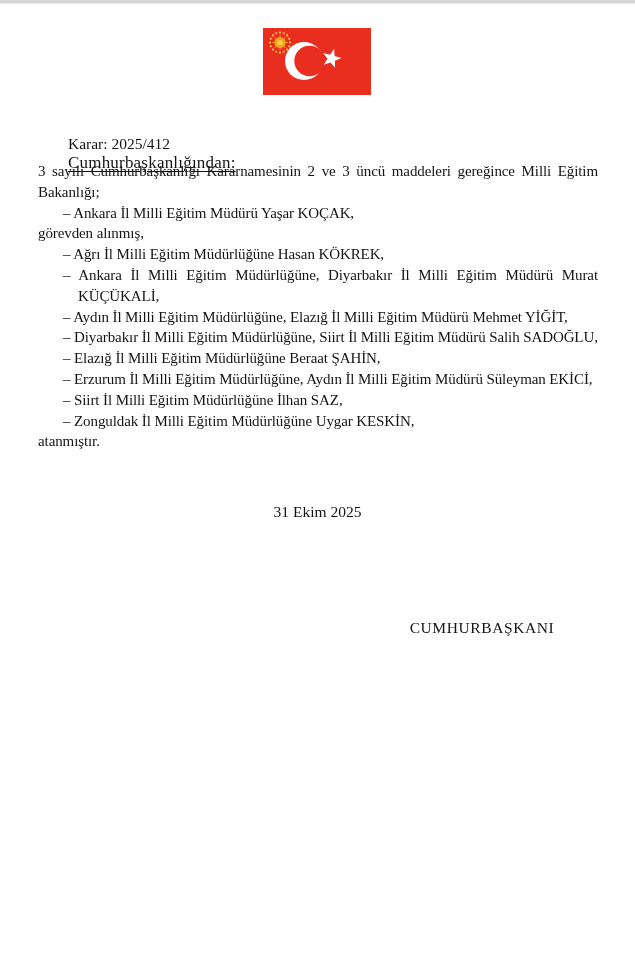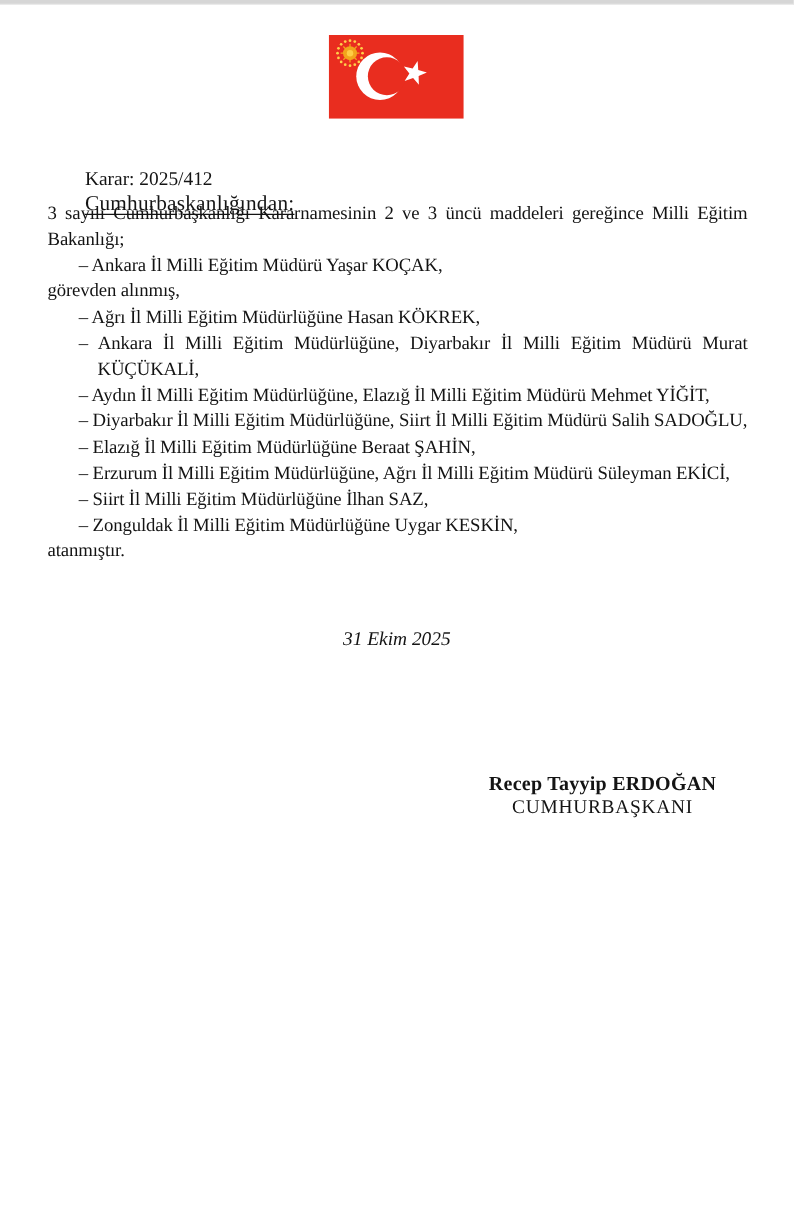--- a/index.html
+++ b/index.html
@@ -32,21 +32,21 @@
   .body {
     position: absolute; left: 38px; top: 161px; width: 560px;
     font-size: 15px; line-height: 20.8px;
     text-align: justify; letter-spacing: -0.1px;
   }
   .body p { margin: 0; }
   .body .item { padding-left: 40px; text-indent: -15px; }
   .body .nw { white-space: nowrap; }
   .date {
     position: absolute; top: 503px; left: 0; width: 635px;
-    text-align: center; font-size: 15.5px; font-style: italic;
+    text-align: center; font-size: 15.5px;
   }
   .sig {
     position: absolute; top: 619px; left: 332px; width: 300px;
     text-align: center;
   }
   .sig-name { font-size: 16px; font-weight: bold; letter-spacing: 0.2px; }
   .sig-title { font-size: 15.5px; margin-top: 0; letter-spacing: 0.6px; }
 </style>
 </head>
 <body>
@@ -99,26 +99,25 @@
 
   <div class="body">
     <p class="para">3 sayılı Cumhurbaşkanlığı Kararnamesinin 2 ve 3 üncü maddeleri gereğince Milli Eğitim Bakanlığı;</p>
     <p class="item nw">– Ankara İl Milli Eğitim Müdürü Yaşar KOÇAK,</p>
     <p class="para">görevden alınmış,</p>
     <p class="item nw">– Ağrı İl Milli Eğitim Müdürlüğüne Hasan KÖKREK,</p>
     <p class="item">– Ankara İl Milli Eğitim Müdürlüğüne, Diyarbakır İl Milli Eğitim Müdürü Murat KÜÇÜKALİ,</p>
     <p class="item nw">– Aydın İl Milli Eğitim Müdürlüğüne, Elazığ İl Milli Eğitim Müdürü Mehmet YİĞİT,</p>
     <p class="item nw">– Diyarbakır İl Milli Eğitim Müdürlüğüne, Siirt İl Milli Eğitim Müdürü Salih SADOĞLU,</p>
     <p class="item nw">– Elazığ İl Milli Eğitim Müdürlüğüne Beraat ŞAHİN,</p>
-    <p class="item nw">– Erzurum İl Milli Eğitim Müdürlüğüne, Ağrı İl Milli Eğitim Müdürü Süleyman EKİCİ,</p>
+    <p class="item nw">– Erzurum İl Milli Eğitim Müdürlüğüne, Aydın İl Milli Eğitim Müdürü Süleyman EKİCİ,</p>
     <p class="item nw">– Siirt İl Milli Eğitim Müdürlüğüne İlhan SAZ,</p>
     <p class="item nw">– Zonguldak İl Milli Eğitim Müdürlüğüne Uygar KESKİN,</p>
     <p class="para">atanmıştır.</p>
   </div>
 
   <div class="date">31 Ekim 2025</div>
 
   <div class="sig">
-    <div class="sig-name">Recep Tayyip ERDOĞAN</div>
     <div class="sig-title">CUMHURBAŞKANI</div>
   </div>
 
 </div>
 
 </body></html>

